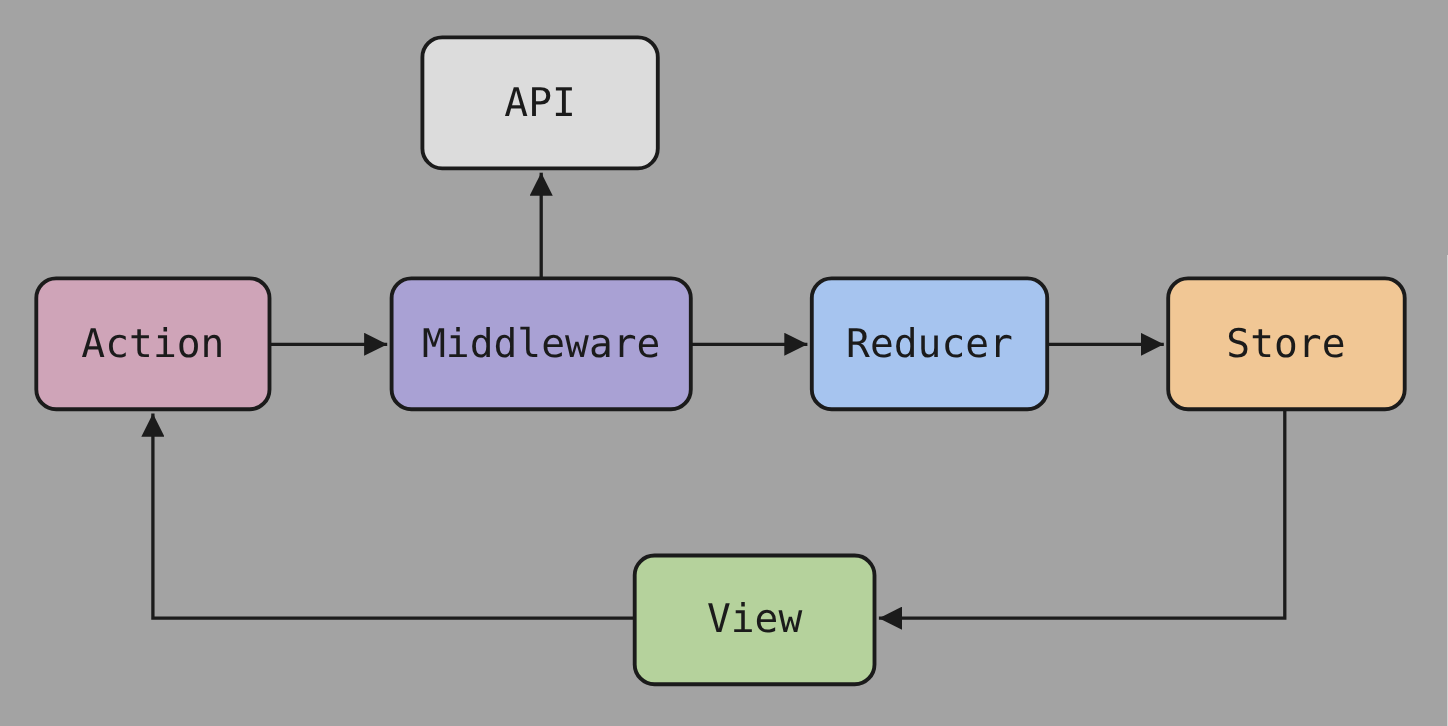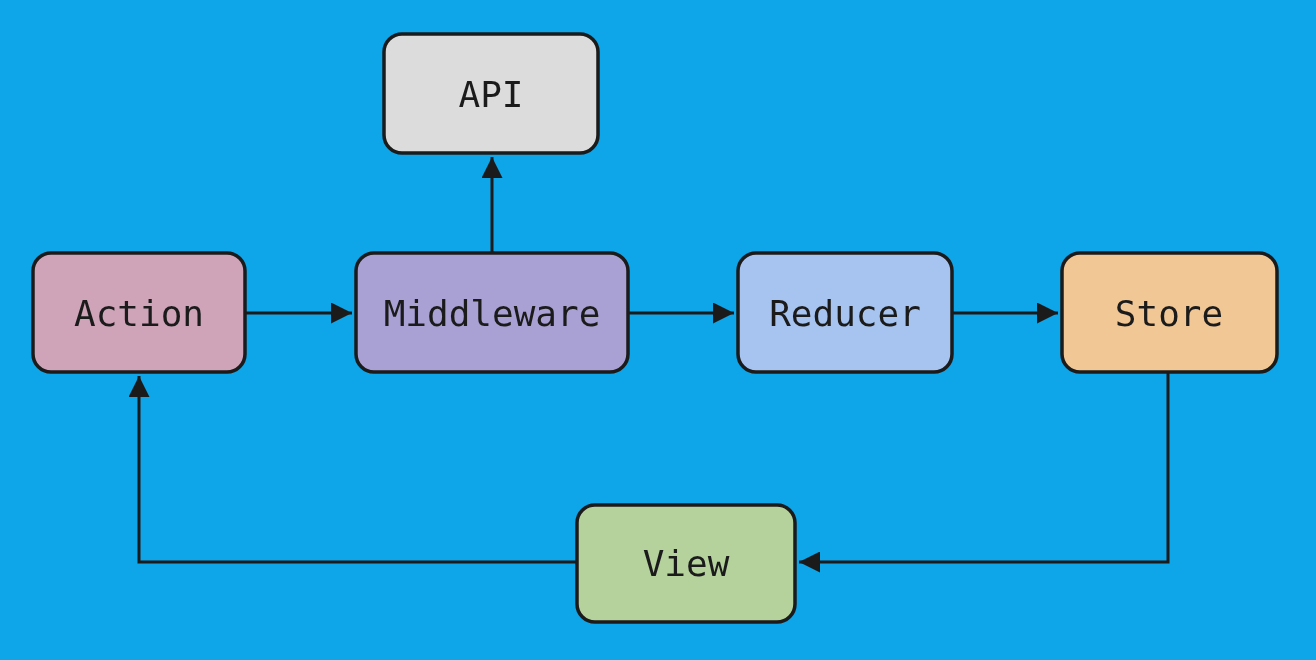--- a/index.html
+++ b/index.html
@@ -4,21 +4,21 @@
 <style>
   html, body {
     margin: 0;
     padding: 0;
     background: #ffffff;
   }
   .canvas {
     position: relative;
     width: 1316px;
     height: 660px;
-    background: #0ea5e9;
+    background: #a3a3a3;
     overflow: hidden;
   }
   svg { display: block; width: 100%; height: 100%; }
   .node rect {
     stroke: #1b1b1b;
     stroke-width: 3.5;
   }
   .node text {
     font-family: "DejaVu Sans Mono", "Liberation Mono", monospace;
     font-size: 36px;

